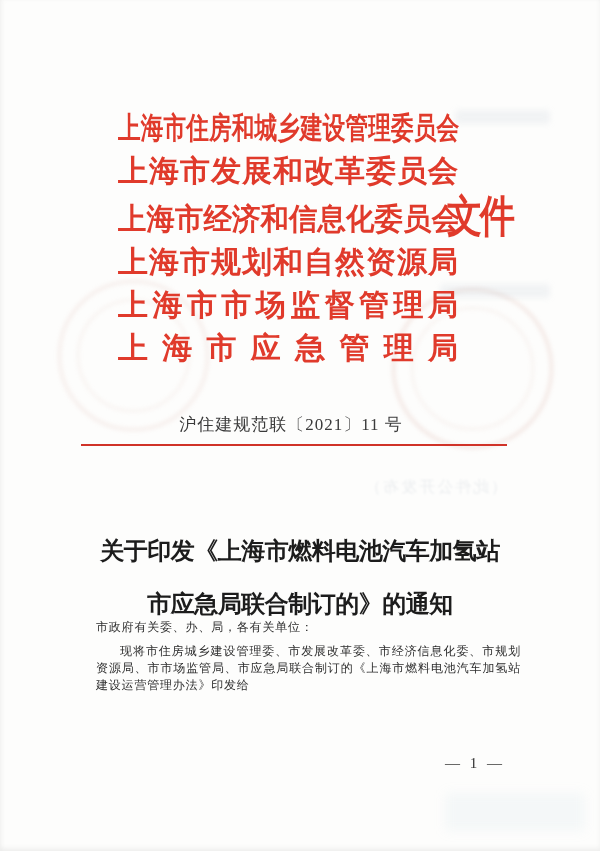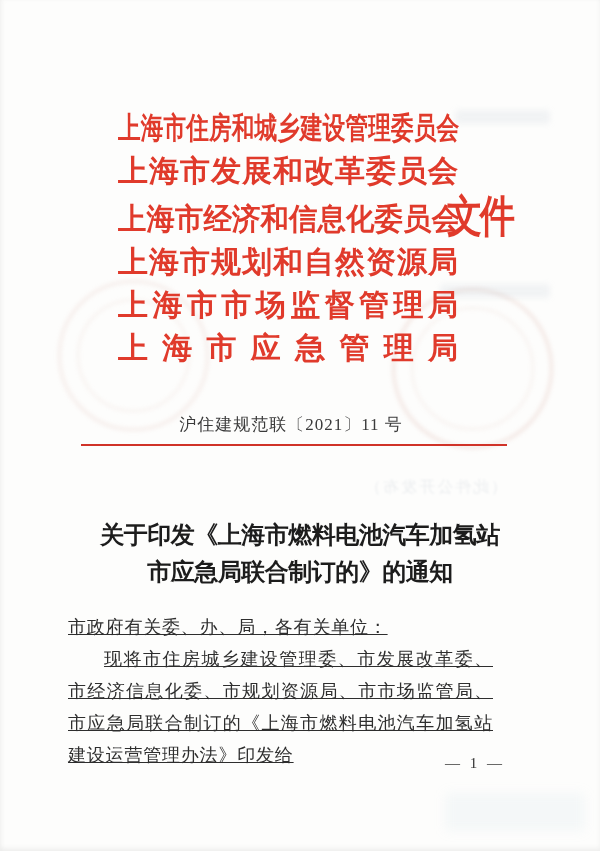--- a/index.html
+++ b/index.html
@@ -52,30 +52,30 @@
     width:426px;height:2px;background:var(--rule-red);
   }
 
   
   .title{
     position:absolute;top:517px;left:0;width:100%;margin:0;
     text-align:center;
     font-size:24px;font-weight:bold;color:var(--title-ink);
     line-height:37px;letter-spacing:-.5px;
   }
-  .title .t-line{display:block;}
+  .title .t-line{display:block;margin-top:16px;}
 
   
   .body-text{
-    position:absolute;top:612px;left:68px;width:425px;
-    font-size:18px;color:var(--ink);text-decoration:underline;
+    position:absolute;top:612px;left:96px;width:425px;
+    font-size:12px;color:var(--ink);
   }
   .salutation{margin:0;line-height:31px;letter-spacing:.8px;}
   .para{
-    margin:0;text-indent:2em;line-height:32px;
+    margin:0;text-indent:2em;line-height:17px;
     letter-spacing:.8px;text-align:justify;
   }
 
   
   .page-number{
     position:absolute;top:755px;left:0;width:505px;
     text-align:right;font-size:15px;letter-spacing:3px;color:#333;
   }
 
   

